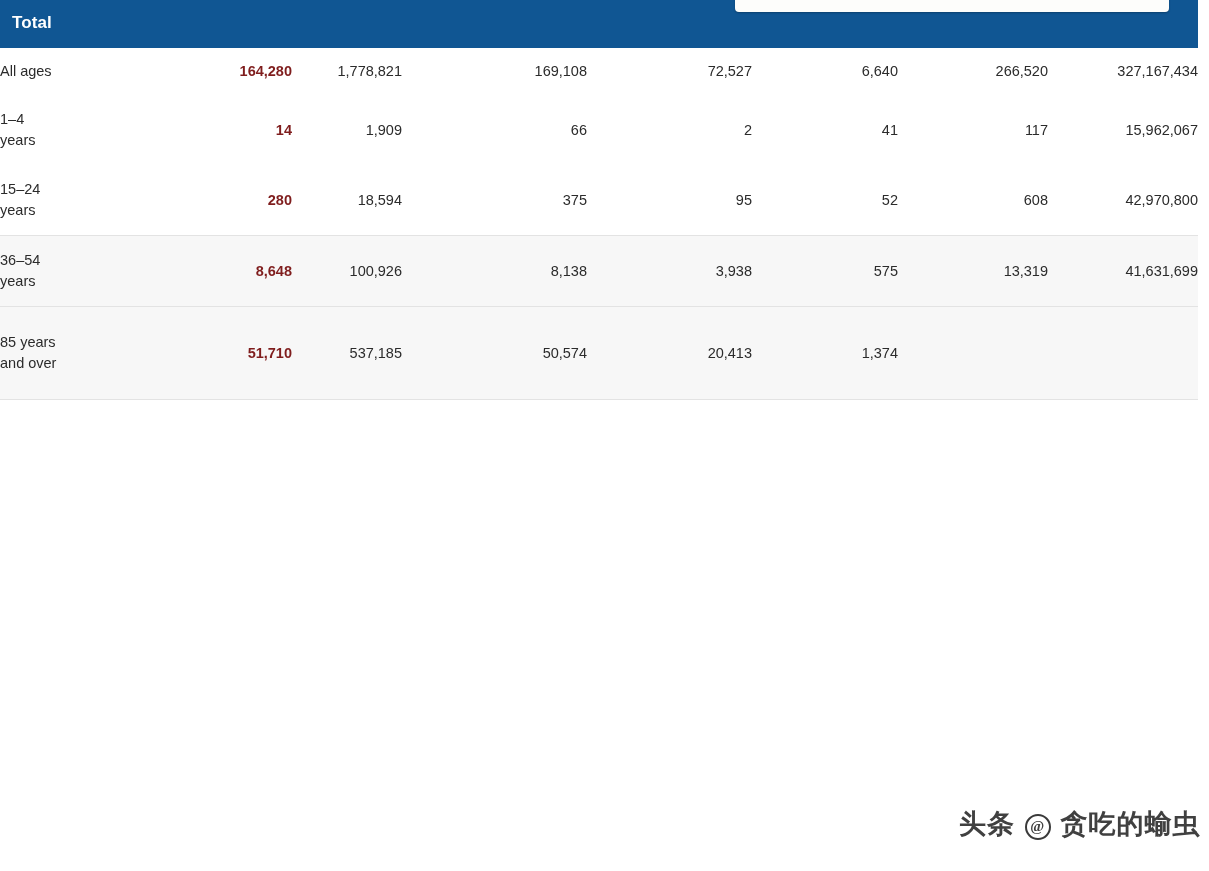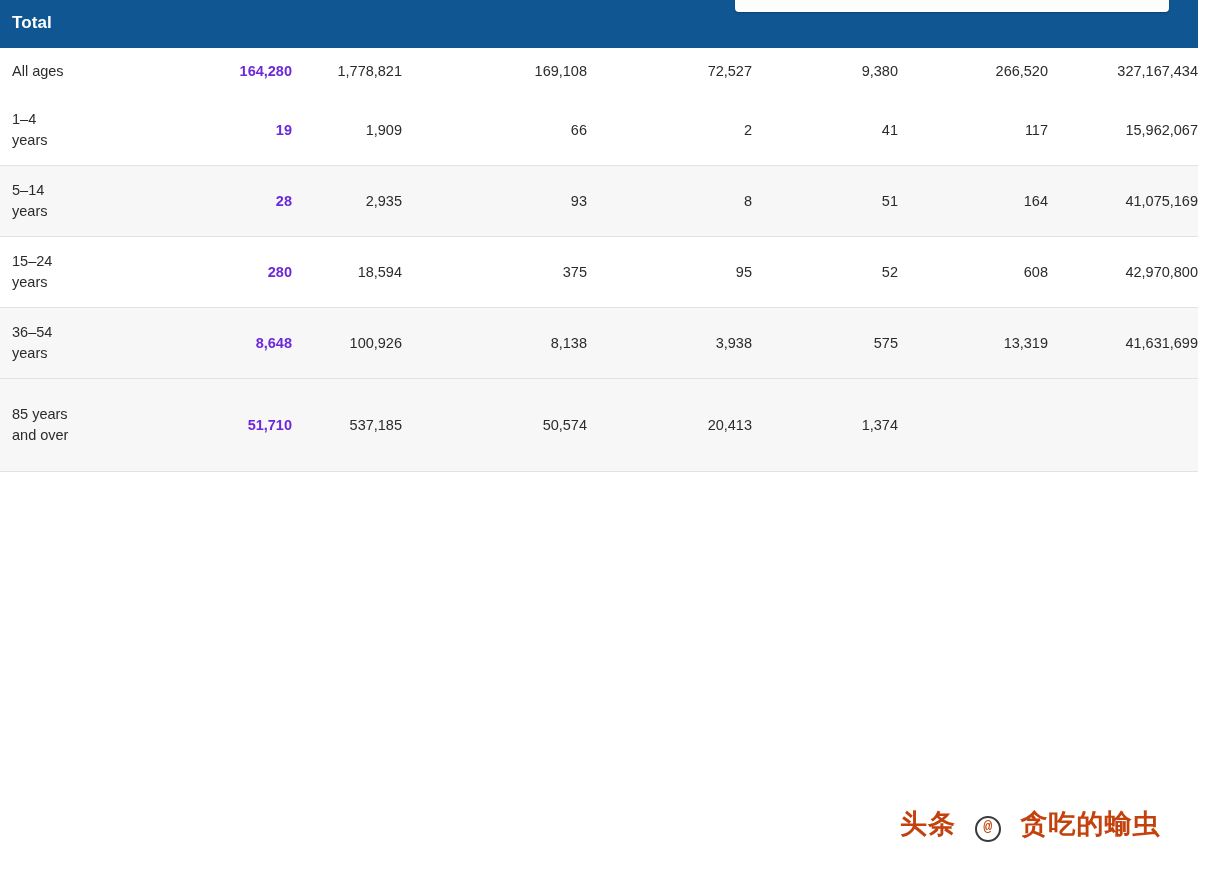--- a/index.html
+++ b/index.html
@@ -91,65 +91,64 @@
     font-size: 14.5px;
     line-height: 21px;
     color: #2b2b2b;
     text-align: left;
     box-sizing: content-box;
   }
   .label-inner {
     display: block;
     max-width: 62px;
     word-wrap: break-word;
-    padding-left: 12px;
   }
 
   
   td.num {
     text-align: right;
     font-size: 14.5px;
     line-height: 21px;
     color: #2b2b2b;
     padding-right: 10px;
     white-space: nowrap;
   }
   td.num.bold {
     font-weight: bold;
-    color: #6d28d9;
+    color: #7f1d1d;
   }
 
   
   col.c-label { width: 210px; }
   col.c-0     { width: 82px;  }
   col.c-1     { width: 110px; }
   col.c-2     { width: 185px; }
   col.c-3     { width: 165px; }
   col.c-4     { width: 165x; }
   col.c-5     { width: 150px; }
   col.c-6     { width: 150px; }
 
   
   tr.h-1 td { height: 47px; }
   tr.h-2 td { height: 70px; }
   tr.h-3 td { height: 92px; }
 
   
   .watermark {
     position: absolute;
-    left: 900px;
+    left: 959px;
     top: 806px;
     font-size: 27px;
     font-weight: bold;
-    color: #c2410c;
+    color: #404040;
     letter-spacing: 1px;
     white-space: nowrap;
     text-shadow: 1px 1px 0 rgba(255,255,255,0.85);
     pointer-events: none;
-    font-family: Liberation Mono, monospace;
+    font-family: Liberation Serif, serif;
   }
   .watermark .wm-at {
     display: inline-block;
     border: 2px solid #3a3a3a;
     border-radius: 50%;
     width: 22px;
     height: 22px;
     line-height: 20px;
     text-align: center;
     font-size: 15px;
@@ -182,51 +181,39 @@
       <tbody>
 
         <tr class="data-row h-1">
           <td class="row-label">
             <span class="label-inner">All ages</span>
           </td>
           <td class="num bold">164,280</td>
           <td class="num">1,778,821</td>
           <td class="num">169,108</td>
           <td class="num">72,527</td>
-          <td class="num">9,380</td>
+          <td class="num">6,640</td>
           <td class="num">266,520</td>
           <td class="num">327,167,434</td>
         </tr>
 
 
         <tr class="data-row h-2">
           <td class="row-label">
             <span class="label-inner">1–4 years</span>
           </td>
-          <td class="num bold">19</td>
+          <td class="num bold">14</td>
           <td class="num">1,909</td>
           <td class="num">66</td>
           <td class="num">2</td>
           <td class="num">41</td>
           <td class="num">117</td>
           <td class="num">15,962,067</td>
         </tr>
 
-        <tr class="data-row shaded h-2">
-          <td class="row-label">
-            <span class="label-inner">5–14 years</span>
-          </td>
-          <td class="num bold">28</td>
-          <td class="num">2,935</td>
-          <td class="num">93</td>
-          <td class="num">8</td>
-          <td class="num">51</td>
-          <td class="num">164</td>
-          <td class="num">41,075,169</td>
-        </tr>
 
         <tr class="data-row h-2">
           <td class="row-label">
             <span class="label-inner">15–24 years</span>
           </td>
           <td class="num bold">280</td>
           <td class="num">18,594</td>
           <td class="num">375</td>
           <td class="num">95</td>
           <td class="num">52</td>

